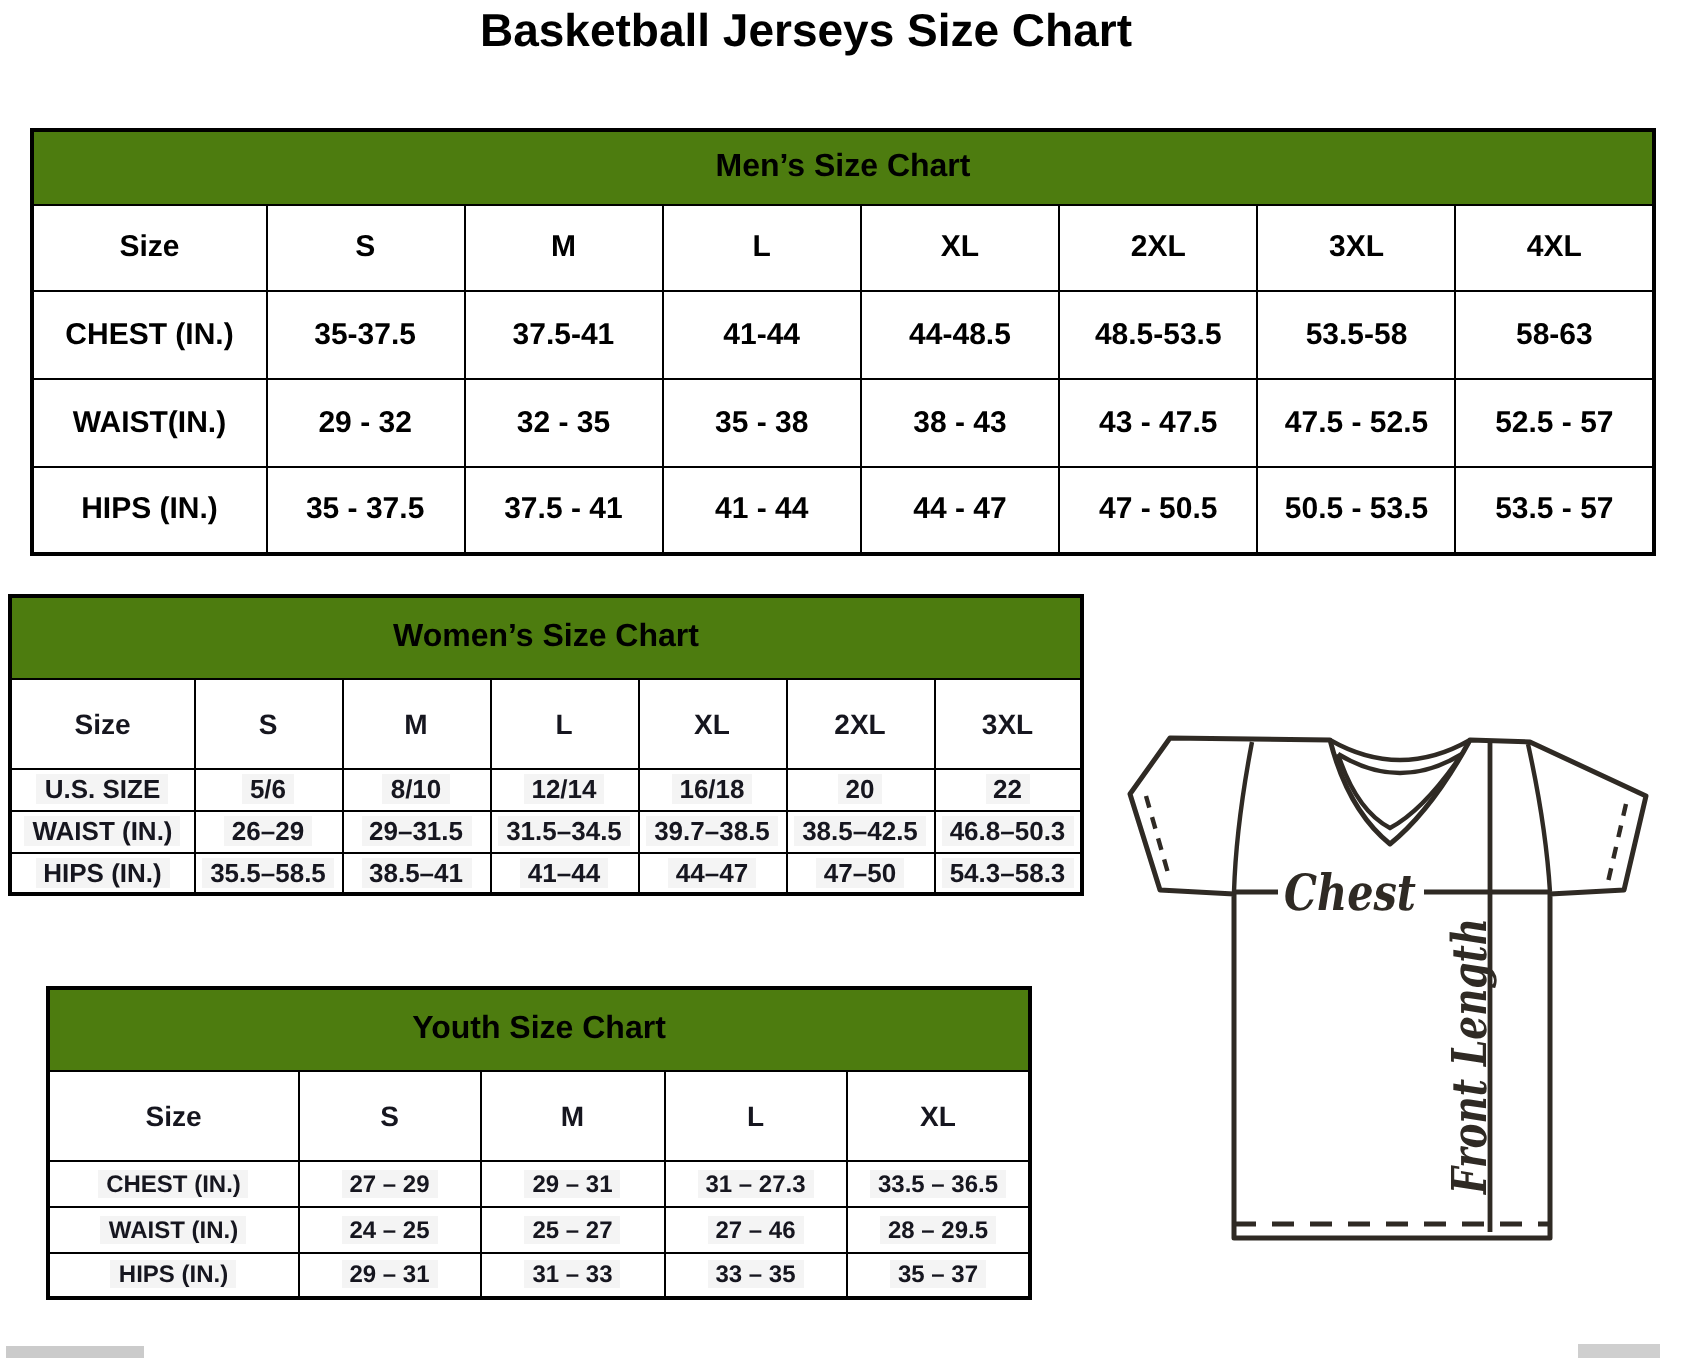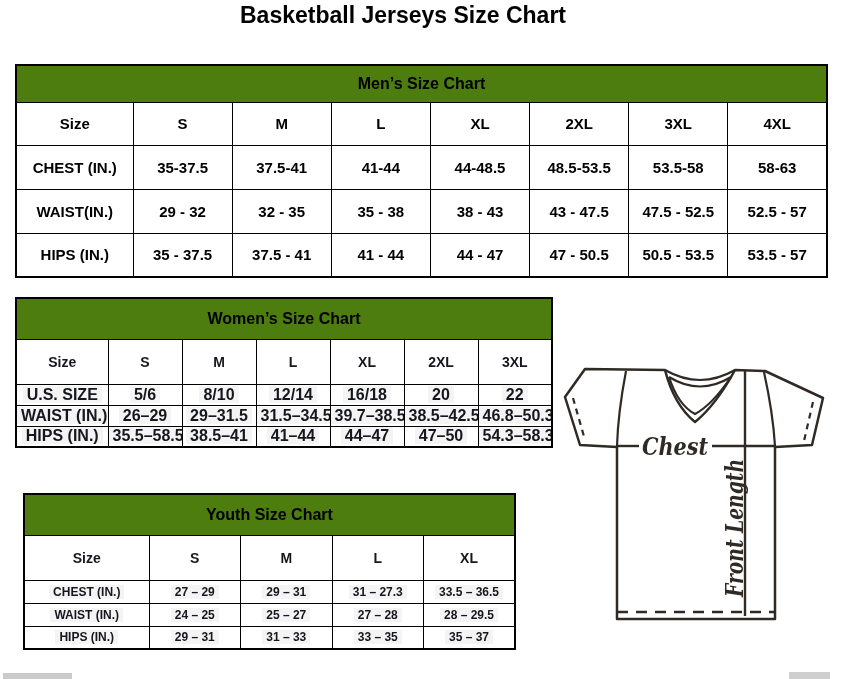--- a/index.html
+++ b/index.html
@@ -20,24 +20,24 @@
     border:1.5px solid #000;text-align:center;vertical-align:middle;
     font-weight:bold;padding:0;overflow:hidden;white-space:nowrap;
   }
   td.band{background:#4d7c0f;font-size:16px;color:#000;}
   
   .mens{left:15px;top:64px;width:813px;font-size:15px;color:#000;}
   .mens tr.band-row{height:37px;}
   .mens tr.head{height:43px;font-size:15px;}
   .mens tr.data{height:44px;}
   
-  .womens{left:15px;top:297px;width:538px;color:#16161f;}
+  .womens{left:4px;top:297px;width:538px;color:#16161f;}
   .womens tr.band-row{height:41px;}
   .womens tr.head{height:45px;font-size:14px;}
-  .womens tr.data{height:21px;font-size:16px;}
+  .womens tr.data{height:21px;font-size:13px;}
   
   .youth{left:23px;top:493px;width:493px;color:#16161f;}
   .youth tr.band-row{height:41px;}
   .youth tr.head{height:45px;font-size:14px;}
   .youth tr.data{height:23px;font-size:12px;}
   
   .hl tr.data .cs{background:#f4f4f4;padding:0 4px;}
   
   .jersey{position:absolute;left:560px;top:358px;width:272px;height:268px;}
   .jersey path,.jersey line{fill:none;stroke:#2f2a24;}
@@ -190,21 +190,21 @@
           <td><span class="cs">CHEST (IN.)</span></td>
           <td><span class="cs">27 – 29</span></td>
           <td><span class="cs">29 – 31</span></td>
           <td><span class="cs">31 – 27.3</span></td>
           <td><span class="cs">33.5 – 36.5</span></td>
         </tr>
         <tr class="data">
           <td><span class="cs">WAIST (IN.)</span></td>
           <td><span class="cs">24 – 25</span></td>
           <td><span class="cs">25 – 27</span></td>
-          <td><span class="cs">27 – 28</span></td>
+          <td><span class="cs">27 – 46</span></td>
           <td><span class="cs">28 – 29.5</span></td>
         </tr>
         <tr class="data">
           <td><span class="cs">HIPS (IN.)</span></td>
           <td><span class="cs">29 – 31</span></td>
           <td><span class="cs">31 – 33</span></td>
           <td><span class="cs">33 – 35</span></td>
           <td><span class="cs">35 – 37</span></td>
         </tr>
       </tbody>

